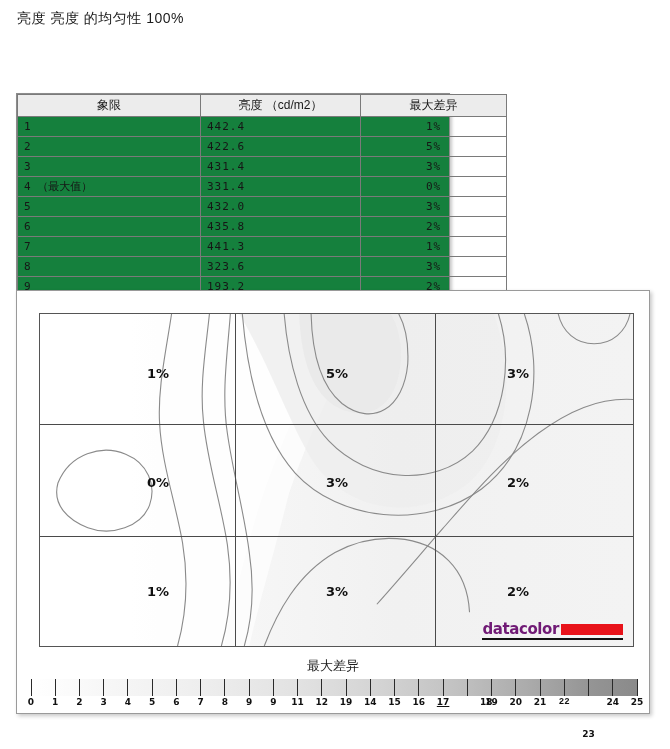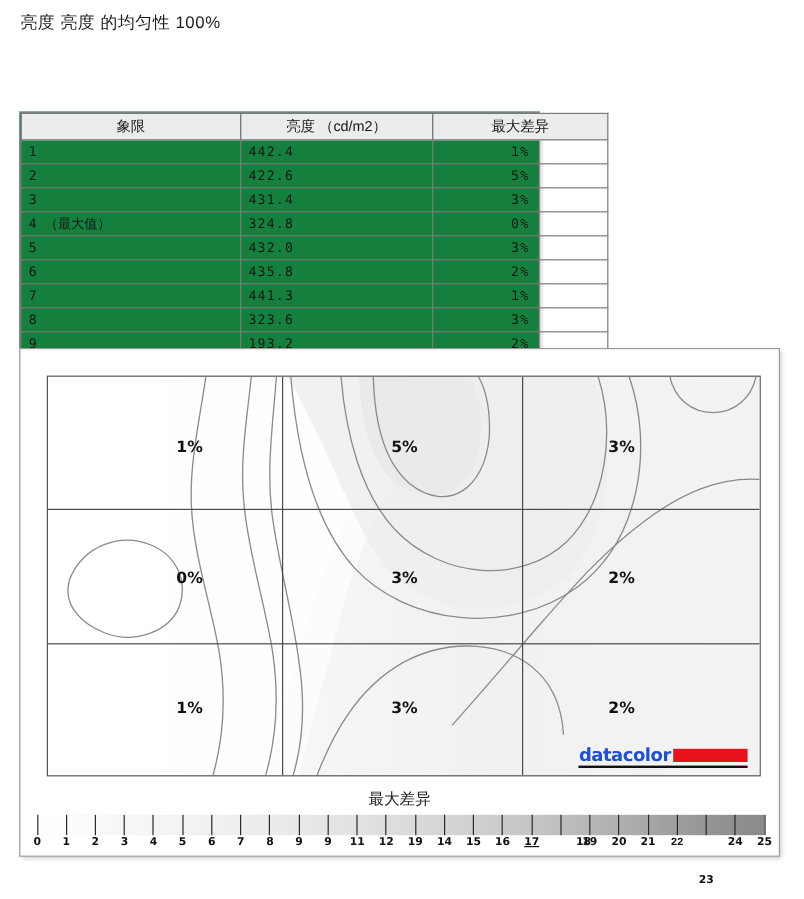--- a/index.html
+++ b/index.html
@@ -127,21 +127,21 @@
     bottom: 6px;
     display: flex;
     align-items: center;
     border-bottom: 2px solid #111;
     padding-bottom: 1px;
   }
   #logo-text {
     font-family: "DejaVu Sans", "Liberation Sans", sans-serif;
     font-size: 15px;
     font-weight: bold;
-    color: #1d4ed8;
+    color: #701a75;
     letter-spacing: -0.4px;
     line-height: 15px;
   }
   #logo-swatch {
     width: 62px;
     height: 11px;
     background: #e8131a;
     margin-left: 2px;
     align-self: center;
   }
@@ -216,21 +216,21 @@
           <td class="v">422.6</td>
           <td class="d">5%</td>
         </tr>
         <tr>
           <td class="q">3</td>
           <td class="v">431.4</td>
           <td class="d">3%</td>
         </tr>
         <tr>
           <td class="q">4 （最大值）</td>
-          <td class="v">324.8</td>
+          <td class="v">331.4</td>
           <td class="d">0%</td>
         </tr>
         <tr>
           <td class="q">5</td>
           <td class="v">432.0</td>
           <td class="d">3%</td>
         </tr>
         <tr>
           <td class="q">6</td>
           <td class="v">435.8</td>

